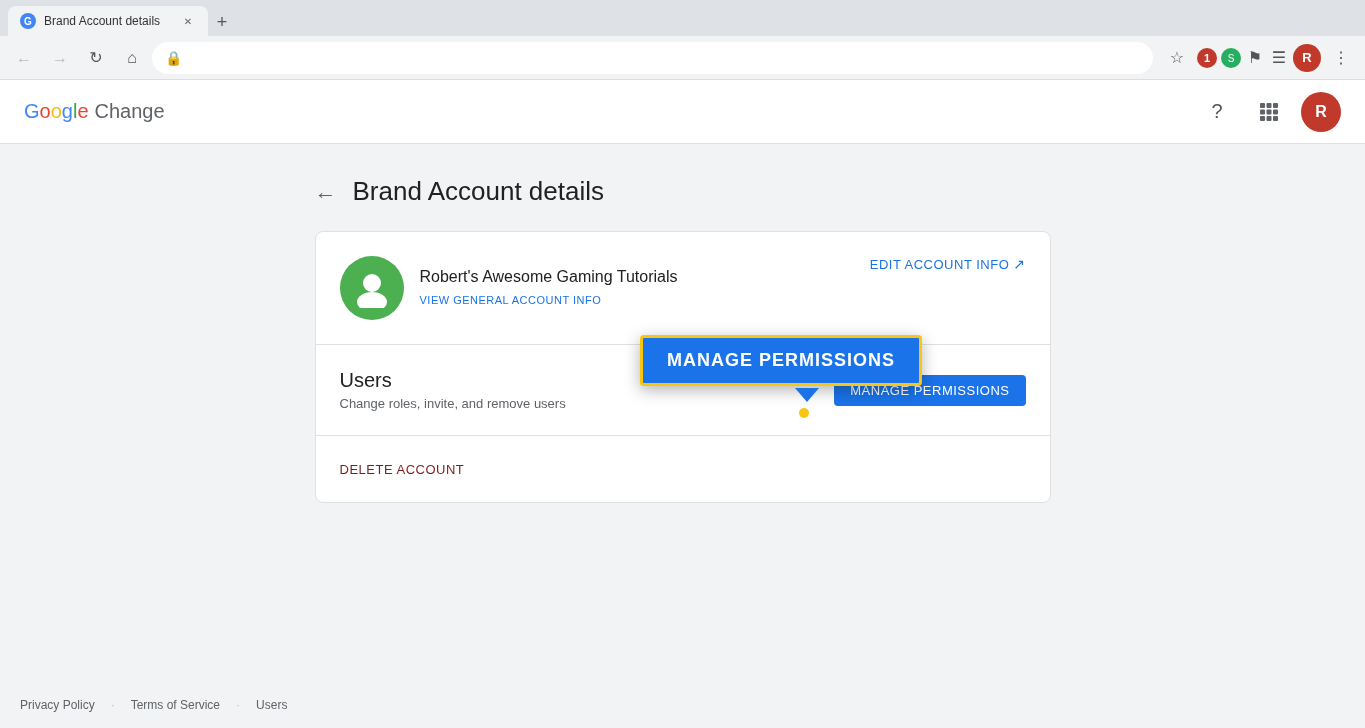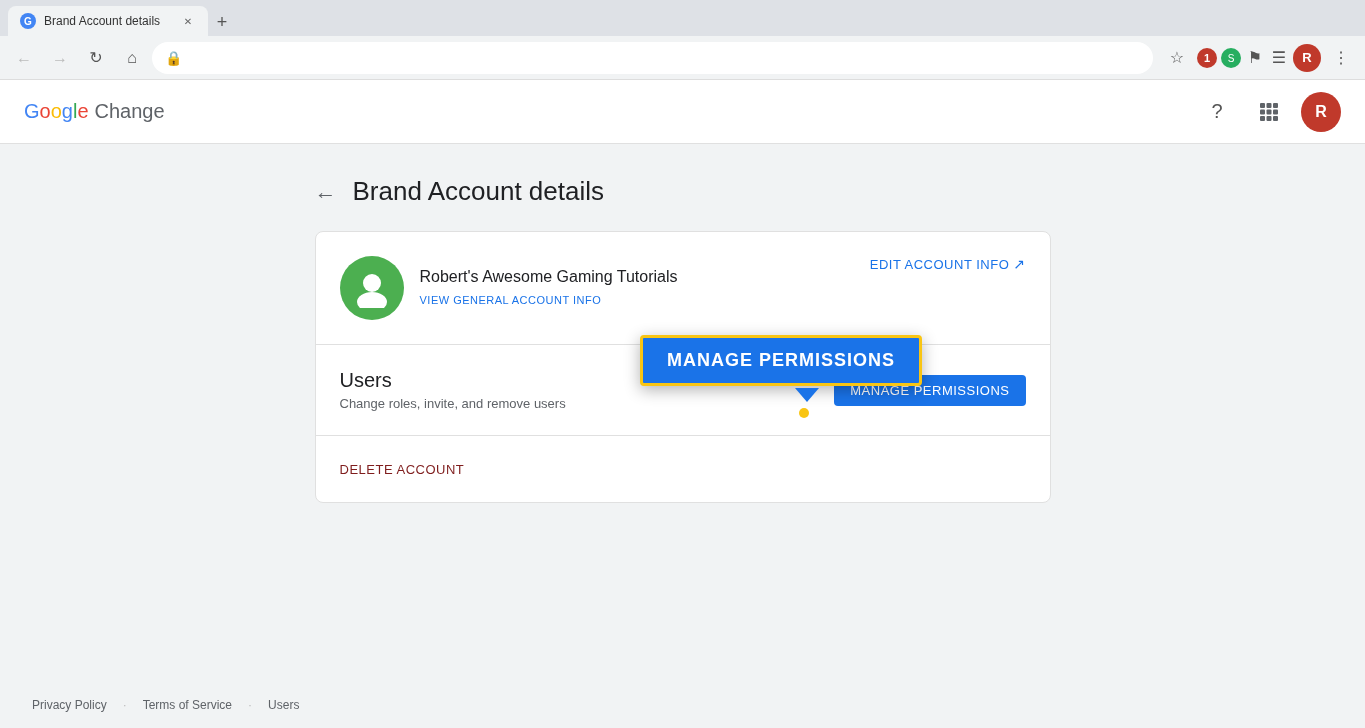--- a/index.html
+++ b/index.html
@@ -419,21 +419,21 @@
       left: 799px;
       width: 10px;
       height: 10px;
       border-radius: 50%;
       background: #f9c513;
       z-index: 102;
     }
 
     
     .footer {
-      padding: 16px 32px;
+      padding: 16px 20px;
       display: flex;
       gap: 16px;
       font-size: 12px;
       color: #5f6368;
     }
     .footer-link {
       cursor: pointer;
       color: #5f6368;
     }
     .footer-sep { color: #bbb; }

